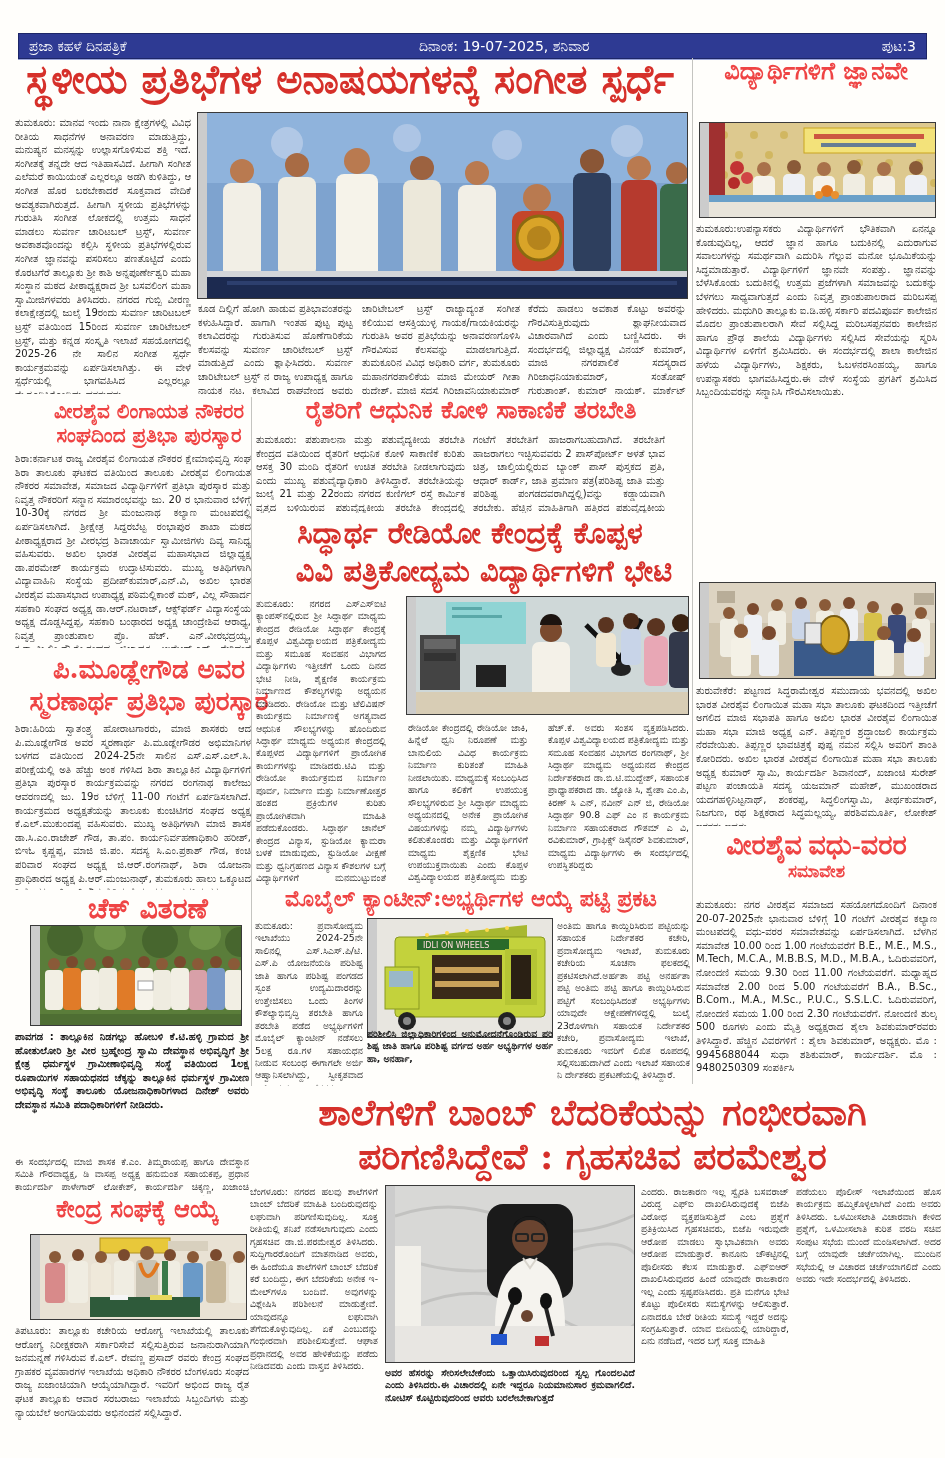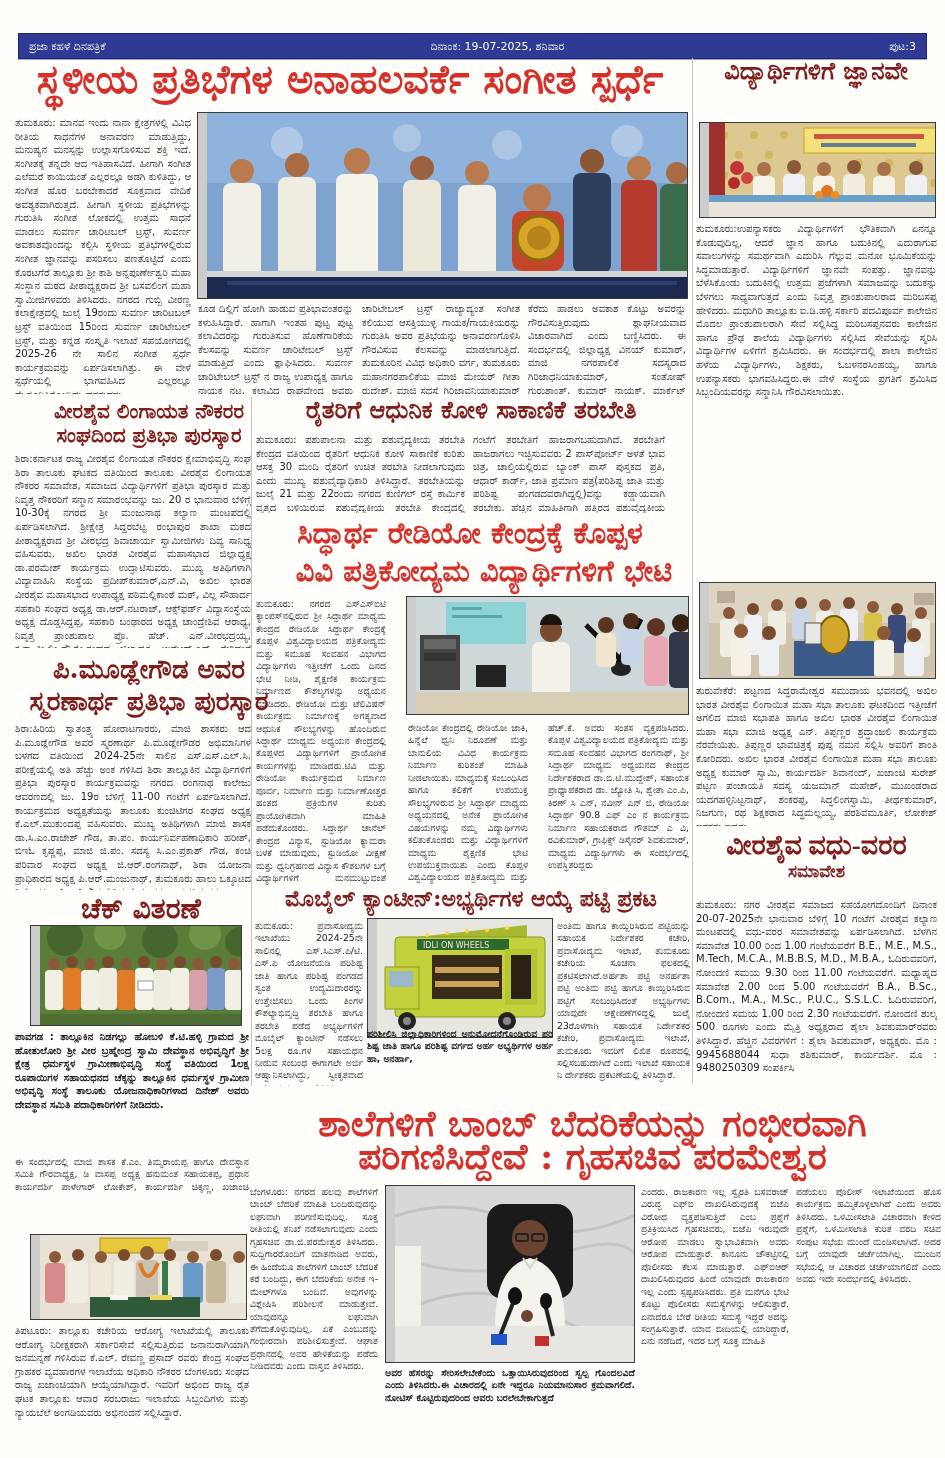--- a/index.html
+++ b/index.html
@@ -1,43 +1,43 @@
 <!DOCTYPE html>
 <html><head>
 <meta charset="utf-8">
 <style>
   html,body{margin:0;padding:0;background:#ffffff;}
   #page{position:relative;width:945px;height:1458px;background:#fffefb;overflow:hidden;
         font-family:"DejaVu Sans","Liberation Sans",sans-serif;color:#1c1c1c;}
   .abs{position:absolute;}
   .masthead{display:flex;align-items:center;justify-content:space-between;
             background:#2e3a93;border:1px solid #1d2668;box-shadow:0 1px 0 #9aa4d8;
-            color:#ffffff;font-size:11px;padding:12px 10px;box-sizing:border-box;}
+            color:#ffffff;font-size:14px;padding:12px 10px;box-sizing:border-box;}
   .hl-red{color:#d6302a;font-weight:bold;text-align:center;
           font-family:"DejaVu Serif","Liberation Serif",serif;line-height:1.05;}
-  .hl-black{color:#7f1d1d;font-weight:bold;text-align:center;
+  .hl-black{color:#ef4444;font-weight:bold;text-align:center;
             font-family:"DejaVu Serif","Liberation Serif",serif;line-height:1.12;}
   .body-txt{font-size:10px;line-height:1.36;text-align:justify;color:#1b1b1b;overflow:hidden;}
   .body-sm{font-size:9.3px;line-height:1.34;text-align:justify;color:#1b1b1b;overflow:hidden;}
   .cap{font-weight:600;}
   .photo{border:1px solid #3a3a3a;box-sizing:border-box;overflow:hidden;background:#ccc;padding-left:9px;}
   .vrule{width:1px;background:#c4c4c0;}
 </style>
 </head>
 <body>
 
 <div id="page">
 
   <div class="abs masthead" style="left:18px;top:33px;width:909px;height:17px;">
     <span>ಪ್ರಜಾ ಕಹಳೆ ದಿನಪತ್ರಿಕೆ</span>
     <span>ದಿನಾಂಕ: 19-07-2025, ಶನಿವಾರ</span>
     <span>ಪುಟ:3</span>
   </div>
 
-  <div class="abs hl-red" style="left:12px;top:58px;width:676px;height:54px;font-size:40px;">ಸ್ಥಳೀಯ ಪ್ರತಿಭೆಗಳ ಅನಾಹಲವರ್ಕೆ ಸಂಗೀತ ಸ್ಪರ್ಧೆ</div>
+  <div class="abs hl-red" style="left:12px;top:58px;width:676px;height:54px;font-size:40px;">ಸ್ಥಳೀಯ ಪ್ರತಿಭೆಗಳ ಅನಾಷಯಗಳನ್ಕೆ ಸಂಗೀತ ಸ್ಪರ್ಧೆ</div>
 
   <div class="abs hl-black" style="left:696px;top:58px;width:240px;height:32px;font-size:24px;">ವಿದ್ಯಾರ್ಥಿಗಳಿಗೆ ಜ್ಞಾನವೇ</div>
 
   <div class="abs body-txt" style="left:15px;top:116px;width:176px;height:278px;">ತುಮಕೂರು: ಮಾನವ ಇಂದು ನಾನಾ ಕ್ಷೇತ್ರಗಳಲ್ಲಿ ವಿವಿಧ ರೀತಿಯ ಸಾಧನೆಗಳ ಅನಾವರಣ ಮಾಡುತ್ತಿದ್ದು, ಮನುಷ್ಯನ ಮನಸ್ಸನ್ನು ಉಲ್ಲಾಸಗೊಳಿಸುವ ಶಕ್ತಿ ಇದೆ. ಸಂಗೀತಕ್ಕೆ ತನ್ನದೇ ಆದ ಇತಿಹಾಸವಿದೆ. ಹೀಗಾಗಿ ಸಂಗೀತ ಎಲೆಮರೆ ಕಾಯಿಯಂತೆ ಎಲ್ಲರಲ್ಲೂ ಅಡಗಿ ಕುಳಿತಿದ್ದು, ಆ ಸಂಗೀತ ಹೊರ ಬರಬೇಕಾದರೆ ಸೂಕ್ತವಾದ ವೇದಿಕೆ ಅವಶ್ಯಕವಾಗಿರುತ್ತದೆ. ಹೀಗಾಗಿ ಸ್ಥಳೀಯ ಪ್ರತಿಭೆಗಳನ್ನು ಗುರುತಿಸಿ ಸಂಗೀತ ಲೋಕದಲ್ಲಿ ಉತ್ತಮ ಸಾಧನೆ ಮಾಡಲು ಸುವರ್ಣ ಚಾರಿಟಬಲ್ ಟ್ರಸ್ಟ್, ಸುವರ್ಣ ಅವಕಾಶವೊಂದನ್ನು ಕಲ್ಪಿಸಿ ಸ್ಥಳೀಯ ಪ್ರತಿಭೆಗಳಲ್ಲಿರುವ ಸಂಗೀತ ಜ್ಞಾನವನ್ನು ಪಸರಿಸಲು ಪಣತೊಟ್ಟಿದೆ ಎಂದು ಕೊರಟಗೆರೆ ತಾಲ್ಲೂಕು ಶ್ರೀ ಕಾಶಿ ಅನ್ನಪೂರ್ಣೇಶ್ವರಿ ಮಹಾ ಸಂಸ್ಥಾನ ಮಠದ ಪೀಠಾಧ್ಯಕ್ಷರಾದ ಶ್ರೀ ಬಸವಲಿಂಗ ಮಹಾ ಸ್ವಾಮೀಜಿಗಳವರು ತಿಳಿಸಿದರು. ನಗರದ ಗುಬ್ಬಿ ವೀರಣ್ಣ ಕಲಾಕ್ಷೇತ್ರದಲ್ಲಿ ಜುಲೈ 19ರಂದು ಸುವರ್ಣ ಚಾರಿಟಬಲ್ ಟ್ರಸ್ಟ್ ವತಿಯಿಂದ 15ರಿಂದ ಸುವರ್ಣ ಚಾರಿಟೇಬಲ್ ಟ್ರಸ್ಟ್, ಮತ್ತು ಕನ್ನಡ ಸಂಸ್ಕೃತಿ ಇಲಾಖೆ ಸಹಯೋಗದಲ್ಲಿ 2025-26 ನೇ ಸಾಲಿನ ಸಂಗೀತ ಸ್ಪರ್ಧೆ ಕಾರ್ಯಕ್ರಮವನ್ನು ಏರ್ಪಡಿಸಲಾಗಿತ್ತು. ಈ ವೇಳೆ ಸ್ಪರ್ಧೆಯಲ್ಲಿ ಭಾಗವಹಿಸಿದ ಎಲ್ಲರಲ್ಲೂ ಮೈಗೂಡಿಸಿಕೊಂಡಿದ್ದು ಹರಸುವನು</div>
 
   <div class="abs photo" style="left:197px;top:112px;width:491px;height:187px;">
     <svg width="489" height="185" viewBox="0 0 489 185">
       <rect width="489" height="185" fill="#7ea3cf"></rect>
       <rect y="0" width="489" height="70" fill="#8fb3dc"></rect>
       <circle cx="80" cy="30" r="16" fill="#b9cde8" opacity="0.8"></circle>
@@ -125,21 +125,21 @@
   <div class="abs body-txt" style="left:528px;top:302px;width:158px;height:92px;">ಕೆರೆದು ಹಾಡಲು ಅವಕಾಶ ಕೊಟ್ಟು ಅವರನ್ನು ಗೌರವಿಸುತ್ತಿರುವುದು ಶ್ಲಾಘನೀಯವಾದ ವಿಚಾರವಾಗಿದೆ ಎಂದು ಬಣ್ಣಿಸಿದರು. ಈ ಸಂದರ್ಭದಲ್ಲಿ ಜಿಲ್ಲಾಧ್ಯಕ್ಷ ವಿನಯ್ ಕುಮಾರ್, ಮಾಜಿ ನಗರಪಾಲಿಕೆ ಸದಸ್ಯರಾದ ಗಿರಿಜಾಧನಿಯಾಕುಮಾರ್, ಸಂತೋಷ್ ಗುರುಶಾಂತ್, ಕುಮಾರ್ ನಾಯಕ್, ಮಾರ್ಕೆಟ್ ರಮೇಶ್ ನಾಯಕ್, ದಿನೇಶ್, ಶಾಂತಕುಮಾರ್, ಸುಮಂತ್, ಬಿ. ಜಿ. ರಥಿ ಬ್ಯಾಡಗಿ ಇದ್ದರು.</div>
 
   <div class="abs hl-black" style="left:15px;top:400px;width:268px;height:24px;font-size:20px;">ವೀರಶೈವ ಲಿಂಗಾಯತ ನೌಕರರ</div>
   <div class="abs hl-black" style="left:15px;top:424px;width:268px;height:24px;font-size:20px;">ಸಂಘದಿಂದ ಪ್ರತಿಭಾ ಪುರಸ್ಕಾರ</div>
   <div class="abs body-txt" style="left:15px;top:452px;width:236px;height:196px;">ಶಿರಾ:ಕರ್ನಾಟಕ ರಾಜ್ಯ ವೀರಶೈವ ಲಿಂಗಾಯತ ನೌಕರರ ಕ್ಷೇಮಾಭಿವೃದ್ಧಿ ಸಂಘ ಶಿರಾ ತಾಲೂಕು ಘಟಕದ ವತಿಯಿಂದ ತಾಲೂಕು ವೀರಶೈವ ಲಿಂಗಾಯತ ನೌಕರರ ಸಮಾವೇಶ, ಸಮಾಜದ ವಿದ್ಯಾರ್ಥಿಗಳಿಗೆ ಪ್ರತಿಭಾ ಪುರಸ್ಕಾರ ಮತ್ತು ನಿವೃತ್ತ ನೌಕರರಿಗೆ ಸನ್ಮಾನ ಸಮಾರಂಭವನ್ನು ಜು. 20 ರ ಭಾನುವಾರ ಬೆಳಿಗ್ಗೆ 10-30ಕ್ಕೆ ನಗರದ ಶ್ರೀ ಮಂಜುನಾಥ ಕಲ್ಯಾಣ ಮಂಟಪದಲ್ಲಿ ಏರ್ಪಡಿಸಲಾಗಿದೆ. ಶ್ರೀಕ್ಷೇತ್ರ ಸಿದ್ದರಬೆಟ್ಟ ರಂಭಾಪುರ ಶಾಖಾ ಮಠದ ಪೀಠಾಧ್ಯಕ್ಷರಾದ ಶ್ರೀ ವೀರಭದ್ರ ಶಿವಾಚಾರ್ಯ ಸ್ವಾಮೀಜಿಗಳು ದಿವ್ಯ ಸಾನಿಧ್ಯ ವಹಿಸುವರು. ಅಖಿಲ ಭಾರತ ವೀರಶೈವ ಮಹಾಸಭಾದ ಜಿಲ್ಲಾಧ್ಯಕ್ಷ ಡಾ.ಪರಮೇಶ್ ಕಾರ್ಯಕ್ರಮ ಉದ್ಘಾಟಿಸುವರು. ಮುಖ್ಯ ಅತಿಥಿಗಳಾಗಿ ವಿದ್ಯಾವಾಹಿನಿ ಸಂಸ್ಥೆಯ ಪ್ರದೀಪ್‌ಕುಮಾರ್,ಎನ್.ವಿ, ಅಖಿಲ ಭಾರತ ವೀರಶೈವ ಮಹಾಸಭಾದ ಉಪಾಧ್ಯಕ್ಷ ಪಠಿಮಲ್ಲಿಕಾಂಠೆ ಮಠ್, ವಿಲ್ಲ ಸೌಹಾರ್ದ ಸಹಕಾರಿ ಸಂಘದ ಅಧ್ಯಕ್ಷ ಡಾ.ಆರ್.ನಟರಾಜ್, ಆಕ್ಸ್‌ಫರ್ಡ್ ವಿದ್ಯಾಸಂಸ್ಥೆಯ ಅಧ್ಯಕ್ಷ ದೊಡ್ಡಸಿದ್ದಪ್ಪ, ಸಹಕಾರಿ ಬಂಢಾರದ ಅಧ್ಯಕ್ಷ ಚಾಂದ್ರೇಶಿವ ಆರಾಧ್ಯ, ನಿವೃತ್ತ ಪ್ರಾಂಶುಪಾಲ ಪ್ರೊ. ಹೆಚ್. ಎನ್.ವೀರಭದ್ರಯ್ಯ, ಕ.ರಾ.ವೀ.ಲಿಂ.ನೌ.ಕ್ಷೇ.ಸಂಘದ ಜಿಲ್ಲಾಧ್ಯಕ್ಷ ಉಮೇಶ್.ಎಸ್ ಸೇರಿದಂತೆ ಹಲವರು ಹಾಜರಿರುವರು ಎಂದು ಆಯೋಜಕರು ತಿಳಿಸಿದ್ದಾರೆ.</div>
 
   <div class="abs hl-black" style="left:15px;top:655px;width:268px;height:30px;font-size:26px;">ಪಿ.ಮೂಡ್ಲೇಗೌಡ ಅವರ</div>
   <div class="abs hl-black" style="left:15px;top:687px;width:268px;height:30px;font-size:26px;">ಸ್ಮರಣಾರ್ಥ ಪ್ರತಿಭಾ ಪುರಸ್ಕಾರ</div>
   <div class="abs body-txt" style="left:15px;top:722px;width:236px;height:168px;">ಶಿರಾ:ಹಿರಿಯ ಸ್ವಾತಂತ್ರ್ಯ ಹೋರಾಟಗಾರರು, ಮಾಜಿ ಶಾಸಕರು ಆದ ಪಿ.ಮೂಡ್ಲೇಗೌಡ ಅವರ ಸ್ಮರಣಾರ್ಥ ಪಿ.ಮೂಡ್ಲೇಗೌಡರ ಅಭಿಮಾನಿಗಳ ಬಳಗದ ವತಿಯಿಂದ 2024-25ನೇ ಸಾಲಿನ ಎಸ್.ಎಸ್.ಎಲ್.ಸಿ. ಪರೀಕ್ಷೆಯಲ್ಲಿ ಅತಿ ಹೆಚ್ಚು ಅಂಕ ಗಳಿಸಿದ ಶಿರಾ ತಾಲ್ಲೂಕಿನ ವಿದ್ಯಾರ್ಥಿಗಳಿಗೆ ಪ್ರತಿಭಾ ಪುರಸ್ಕಾರ ಕಾರ್ಯಕ್ರಮವನ್ನು ನಗರದ ರಂಗನಾಥ ಕಾಲೇಜು ಆವರಣದಲ್ಲಿ ಜು. 19ರ ಬೆಳಿಗ್ಗೆ 11-00 ಗಂಟೆಗೆ ಏರ್ಪಡಿಸಲಾಗಿದೆ. ಕಾರ್ಯಕ್ರಮದ ಅಧ್ಯಕ್ಷತೆಯನ್ನು ತಾಲೂಕು ಕುಂಚಿಟಿಗರ ಸಂಘದ ಅಧ್ಯಕ್ಷ ಕೆ.ಎಲ್.ಮುಕುಂದಪ್ಪ ವಹಿಸುವರು. ಮುಖ್ಯ ಅತಿಥಿಗಳಾಗಿ ಮಾಜಿ ಶಾಸಕ ಡಾ.ಸಿ.ಎಂ.ರಾಜೇಶ್ ಗೌಡ, ತಾ.ಪಂ. ಕಾರ್ಯನಿರ್ವಹಣಾಧಿಕಾರಿ ಹರೀಶ್, ಬಿಇಓ ಕೃಷ್ಣಪ್ಪ, ಮಾಜಿ ಜಿ.ಪಂ. ಸದಸ್ಯ ಸಿ.ಎಂ.ಪ್ರಕಾಶ್ ಗೌಡ, ಕಂಚಿ ಪರಿವಾರ ಸಂಘದ ಅಧ್ಯಕ್ಷ ಜಿ.ಆರ್.ರಂಗನಾಥ್, ಶಿರಾ ಯೋಜನಾ ಪ್ರಾಧಿಕಾರದ ಅಧ್ಯಕ್ಷ ಪಿ.ಆರ್.ಮಂಜುನಾಥ್, ತುಮಕೂರು ಹಾಲು ಒಕ್ಕೂಟದ ನಿರ್ದೇಶಕ ಎಸ್.ಆರ್.ಗೌಡ ಸೇರಿದಂತೆ ಹಲವರು ಭಾಗವಹಿಸುವರು.</div>
 
-  <div class="abs hl-black" style="left:15px;top:893px;width:252px;height:32px;font-size:28px;">ಚೆಕ್ ವಿತರಣೆ</div>
+  <div class="abs hl-black" style="left:22px;top:893px;width:252px;height:32px;font-size:28px;">ಚೆಕ್ ವಿತರಣೆ</div>
   <div class="abs photo" style="left:30px;top:925px;width:212px;height:101px;">
     <svg width="210" height="99" viewBox="0 0 210 99">
       <rect width="210" height="99" fill="#5a7d3a"></rect>
       <circle cx="25" cy="12" r="18" fill="#47662e"></circle>
         <circle cx="70" cy="8" r="16" fill="#6f9448"></circle>
         <circle cx="120" cy="14" r="18" fill="#47662e"></circle>
       <circle cx="165" cy="8" r="16" fill="#6f9448"></circle>
         <circle cx="200" cy="16" r="15" fill="#47662e"></circle>
       <g>
         <circle cx="14" cy="38" r="6" fill="#8a5a38"></circle>
@@ -165,20 +165,21 @@
         <circle cx="194" cy="38" r="6" fill="#8a5a38"></circle>
           <rect x="185" y="44" width="18" height="40" rx="4" fill="#f2efe4"></rect>
       </g>
       <rect x="98" y="55" width="15" height="9" fill="#ffffff" stroke="#999999"></rect>
       <rect y="88" width="210" height="11" fill="#4e6e33"></rect>
     </svg>
   </div>
   <div class="abs body-txt cap" style="left:15px;top:1030px;width:234px;height:126px;">ಪಾವಗಡ : ತಾಲ್ಲೂಕಿನ ನಿಡಗಲ್ಲು ಹೋಬಳಿ ಕೆ.ಟಿ.ಹಳ್ಳಿ ಗ್ರಾಮದ ಶ್ರೀ ಹೋತುಲೋರಿ ಶ್ರೀ ವೀರ ಬ್ರಹ್ಮೇಂದ್ರ ಸ್ವಾಮಿ ದೇವಸ್ಥಾನ ಅಭಿವೃದ್ಧಿಗೆ ಶ್ರೀ ಕ್ಷೇತ್ರ ಧರ್ಮಸ್ಥಳ ಗ್ರಾಮೀಣಾಭಿವೃದ್ಧಿ ಸಂಸ್ಥೆ ವತಿಯಿಂದ 1ಲಕ್ಷ ರೂಪಾಯಿಗಳ ಸಹಾಯಧನದ ಚೆಕ್ಕನ್ನು ತಾಲ್ಲೂಕಿನ ಧರ್ಮಸ್ಥಳ ಗ್ರಾಮೀಣ ಅಭಿವೃದ್ಧಿ ಸಂಸ್ಥೆ ತಾಲೂಕು ಯೋಜನಾಧಿಕಾರಿಗಳಾದ ದಿನೇಶ್ ಅವರು ದೇವಸ್ಥಾನ ಸಮಿತಿ ಪದಾಧಿಕಾರಿಗಳಿಗೆ ನೀಡಿದರು.</div>
   <div class="abs body-sm" style="left:15px;top:1156px;width:234px;height:40px;">ಈ ಸಂದರ್ಭದಲ್ಲಿ ಮಾಜಿ ಶಾಸಕ ಕೆ.ಎಂ. ತಿಮ್ಮರಾಯಪ್ಪ ಹಾಗೂ ದೇವಸ್ಥಾನ ಸಮಿತಿ ಗೌರವಾಧ್ಯಕ್ಷ, ಡಿ ವಾಸಪ್ಪ ಅಧ್ಯಕ್ಷ ಹನುಮಂತ ಸಹಾಯಕಪ್ಪ, ಪ್ರಧಾನ ಕಾರ್ಯದರ್ಶಿ ಪಾಳೇಗಾರ್ ಲೋಕೇಶ್, ಕಾರ್ಯದರ್ಶಿ ಚಿಕ್ಕಣ್ಣ, ಖಜಾಂಚಿ ಮಂಜುನಾಥ್, ಉಪಾಧ್ಯಕ್ಷ ಹನುಮಂತ ರಾಯಪ್ಪ ನಿರ್ದೇಶಕರುಗಳಾದ ಅನಂತಯ್ಯ, ನಾಗೇಶ್ ಶ್ರೀನಿವಾಸ ನಾಯಕ, ಚಂದ್ರು, ನಾಗರಾಜಪ್ಪ, ಗ್ರಾಮದ ಮುಖಂಡರಾದ ರಂಗೇಗೌಡ, ಮಂಜುನಾಥ್ ಗೌಡ, ನಾಗರಾಜ್, ಅಚ್ಚುತಮ್ಮ, ರಂಗಸ್ವಾಮಿ, ಮುಂತಾದವರು ಹಾಜರಿದ್ದರು</div>
 
+  <div class="abs hl-black" style="left:20px;top:1196px;width:235px;height:30px;font-size:24px;">ಕೇಂದ್ರ ಸಂಘಕ್ಕೆ ಆಯ್ಕೆ</div>
   <div class="abs photo" style="left:30px;top:1234px;width:217px;height:86px;">
     <svg width="215" height="84" viewBox="0 0 215 84">
       <rect width="215" height="84" fill="#e9e2d4"></rect>
       <rect x="60" y="3" width="70" height="15" fill="#e8c83a" stroke="#b09020"></rect>
       <rect x="128" y="6" width="40" height="10" fill="#d8d0be"></rect>
       <g>
         <circle cx="15" cy="22" r="6" fill="#8a5a38"></circle>
           <rect x="5" y="28" width="20" height="40" rx="4" fill="#d88a8a"></rect>
         <circle cx="38" cy="20" r="6" fill="#7a4a2e"></circle>
           <rect x="28" y="26" width="20" height="42" rx="4" fill="#f0ede2"></rect>
@@ -314,21 +315,21 @@
       <ellipse cx="125" cy="52" rx="15" ry="19" fill="#d4a82a" stroke="#7a5c10" stroke-width="2"></ellipse>
       <rect x="96" y="40" width="16" height="21" fill="#e8e8e8" stroke="#555555"></rect>
     </svg>
   </div>
   <div class="abs body-txt" style="left:696px;top:684px;width:241px;height:142px;">ತುರುವೇಕೆರೆ: ಪಟ್ಟಣದ ಸಿದ್ಧರಾಮೇಶ್ವರ ಸಮುದಾಯ ಭವನದಲ್ಲಿ ಅಖಿಲ ಭಾರತ ವೀರಶೈವ ಲಿಂಗಾಯಿತ ಮಹಾ ಸಭಾ ತಾಲೂಕು ಘಟಕದಿಂದ ಇತ್ತೀಚೆಗೆ ಅಗಲಿದ ಮಾಜಿ ಸಭಾಪತಿ ಹಾಗೂ ಅಖಿಲ ಭಾರತ ವೀರಶೈವ ಲಿಂಗಾಯಿತ ಮಹಾ ಸಭಾ ಮಾಜಿ ಅಧ್ಯಕ್ಷ ಎನ್. ತಿಪ್ಪಣ್ಣರ ಶ್ರದ್ಧಾಂಜಲಿ ಕಾರ್ಯಕ್ರಮ ನೆರವೇಯಿತು. ತಿಪ್ಪಣ್ಣರ ಭಾವಚಿತ್ರಕ್ಕೆ ಪುಷ್ಪ ನಮನ ಸಲ್ಲಿಸಿ ಅವರಿಗೆ ಶಾಂತಿ ಕೋರಿದರು. ಅಖಿಲ ಭಾರತ ವೀರಶೈವ ಲಿಂಗಾಯಿತ ಮಹಾ ಸಭಾ ತಾಲೂಕು ಅಧ್ಯಕ್ಷ ಕುಮಾರ್ ಸ್ವಾಮಿ, ಕಾರ್ಯದರ್ಶಿ ಶಿವಾನಂದ್, ಖಜಾಂಚಿ ಸುರೇಶ್ ಪಟ್ಟಣ ಪಂಚಾಯತಿ ಸದಸ್ಯ ಯಜಮಾನ್ ಮಹೇಶ್, ಮುಖಂಡರಾದ ಯದಗಹಳ್ಳಿನಿಟ್ಟನಾಥ್, ಶಂಕರಪ್ಪ, ಸಿದ್ಧಲಿಂಗಸ್ವಾಮಿ, ತೀರ್ಥಕುಮಾರ್, ನಿಜಗುಣ, ರಥ ಶಿಕ್ಷಕರಾದ ಸಿದ್ಧಮಲ್ಲಯ್ಯ, ಪರಶಿವಮೂರ್ತಿ, ಲೋಕೇಶ್ ಇತರರು ಇದ್ದರು</div>
 
   <div class="abs hl-black" style="left:696px;top:830px;width:241px;height:32px;font-size:27px;font-family:Liberation Serif, serif;">ವೀರಶೈವ ವಧು-ವರರ</div>
   <div class="abs hl-black" style="left:696px;top:862px;width:241px;height:32px;font-size:17px;">ಸಮಾವೇಶ</div>
   <div class="abs body-txt" style="left:696px;top:898px;width:241px;height:186px;">ತುಮಕೂರು: ನಗರ ವೀರಶೈವ ಸಮಾಜದ ಸಹಯೋಗದೊಂದಿಗೆ ದಿನಾಂಕ 20-07-2025ನೇ ಭಾನುವಾರ ಬೆಳಿಗ್ಗೆ 10 ಗಂಟೆಗೆ ವೀರಶೈವ ಕಲ್ಯಾಣ ಮಂಟಪದಲ್ಲಿ ವಧು-ವರರ ಸಮಾವೇಶವನ್ನು ಏರ್ಪಡಿಸಲಾಗಿದೆ. ಬೆಳಗಿನ ಸಮಾವೇಶ 10.00 ರಿಂದ 1.00 ಗಂಟೆಯವರೆಗೆ B.E., M.E., M.S., M.Tech, M.C.A., M.B.B.S, M.D., M.B.A., ಓದಿರುವವರಿಗೆ, ನೋಂದಣಿ ಸಮಯ 9.30 ರಿಂದ 11.00 ಗಂಟೆಯವರೆಗೆ. ಮಧ್ಯಾಹ್ನದ ಸಮಾವೇಶ 2.00 ರಿಂದ 5.00 ಗಂಟೆಯವರೆಗೆ B.A., B.Sc., B.Com., M.A., M.Sc., P.U.C., S.S.L.C. ಓದಿರುವವರಿಗೆ, ನೋಂದಣಿ ಸಮಯ 1.00 ರಿಂದ 2.30 ಗಂಟೆಯವರೆಗೆ. ನೋಂದಣಿ ಶುಲ್ಕ 500 ರೂಗಳು ಎಂದು ಮೈತ್ರಿ ಅಧ್ಯಕ್ಷರಾದ ಶೈಲಾ ಶಿವಕುಮಾರ್‌ರವರು ತಿಳಿಸಿದ್ದಾರೆ. ಹೆಚ್ಚಿನ ವಿವರಗಳಿಗೆ : ಶೈಲಾ ಶಿವಕುಮಾರ್, ಅಧ್ಯಕ್ಷರು. ಮೊ : 9945688044 ಸುಧಾ ಶಶಿಕುಮಾರ್, ಕಾರ್ಯದರ್ಶಿ. ಮೊ : 9480250309 ಸಂಪರ್ಕಿಸಿ</div>
 
-  <div class="abs hl-red" style="left:245px;top:1094px;width:695px;height:42px;font-size:36px;margin-top:11px;">ಶಾಲೆಗಳಿಗೆ ಬಾಂಬ್ ಬೆದರಿಕೆಯನ್ನು ಗಂಭೀರವಾಗಿ</div>
+  <div class="abs hl-red" style="left:245px;top:1094px;width:695px;height:42px;font-size:36px;">ಶಾಲೆಗಳಿಗೆ ಬಾಂಬ್ ಬೆದರಿಕೆಯನ್ನು ಗಂಭೀರವಾಗಿ</div>
   <div class="abs hl-red" style="left:245px;top:1138px;width:695px;height:42px;font-size:36px;">ಪರಿಗಣಿಸಿದ್ದೇವೆ : ಗೃಹಸಚಿವ ಪರಮೇಶ್ವರ</div>
 
   <div class="abs body-sm" style="left:250px;top:1186px;width:128px;height:242px;">ಬೆಂಗಳೂರು: ನಗರದ ಹಲವು ಶಾಲೆಗಳಿಗೆ ಬಾಂಬ್ ಬೆದರಿಕೆ ಮಾಹಿತಿ ಬಂದಿರುವುದನ್ನು ಲಘುವಾಗಿ ಪರಿಗಣಿಸುವುದಿಲ್ಲ. ಸೂಕ್ತ ರೀತಿಯಲ್ಲಿ ತನಿಖೆ ನಡೆಸಲಾಗುವುದು ಎಂದು ಗೃಹಸಚಿವ ಡಾ.ಜಿ.ಪರಮೇಶ್ವರ ತಿಳಿಸಿದರು. ಸುದ್ದಿಗಾರರೊಂದಿಗೆ ಮಾತನಾಡಿದ ಅವರು, ಈ ಹಿಂದೆಯೂ ಶಾಲೆಗಳಿಗೆ ಬಾಂಬ್ ಬೆದರಿಕೆ ಕರೆ ಬಂದಿದ್ದು, ಈಗ ಬೆದರಿಕೆಯ ಅನೇಕ ಇ-ಮೇಲ್‌ಗಳೂ ಬಂದಿವೆ. ಅವುಗಳನ್ನು ವಿಶ್ಲೇಷಿಸಿ ಪರಿಶೀಲನೆ ಮಾಡುತ್ತೇವೆ. ಯಾವುದನ್ನೂ ಲಘುವಾಗಿ ತೆಗೆದುಕೊಳ್ಳುವುದಿಲ್ಲ. ಏಕೆ ಎಂಬುದನ್ನು ಗಂಭೀರವಾಗಿ ಪರಿಶೀಲಿಸುತ್ತೇವೆ. ಆಘಾತ ಪ್ರಧಾನದಲ್ಲಿ ಅವರ ಹೇಳಿಕೆಯನ್ನು ಪಡೆದು ನೀಡಿದವರು ಎಂದು ವಾಸ್ತವ ತಿಳಿಸಿದರು.</div>
 
   <div class="abs photo" style="left:385px;top:1185px;width:250px;height:178px;">
     <svg width="248" height="176" viewBox="0 0 248 176">
       <rect width="248" height="176" fill="#d8d8d6"></rect>
       <path d="M0 30 q60 -20 120 5 t128 -10" stroke="#c2c2c0" stroke-width="3" fill="none"></path>
       <path d="M0 70 q80 30 160 0 t88 15" stroke="#c6c6c4" stroke-width="3" fill="none"></path>
       <path d="M20 120 q70 -30 140 10 t88 -5" stroke="#c2c2c0" stroke-width="3" fill="none"></path>

